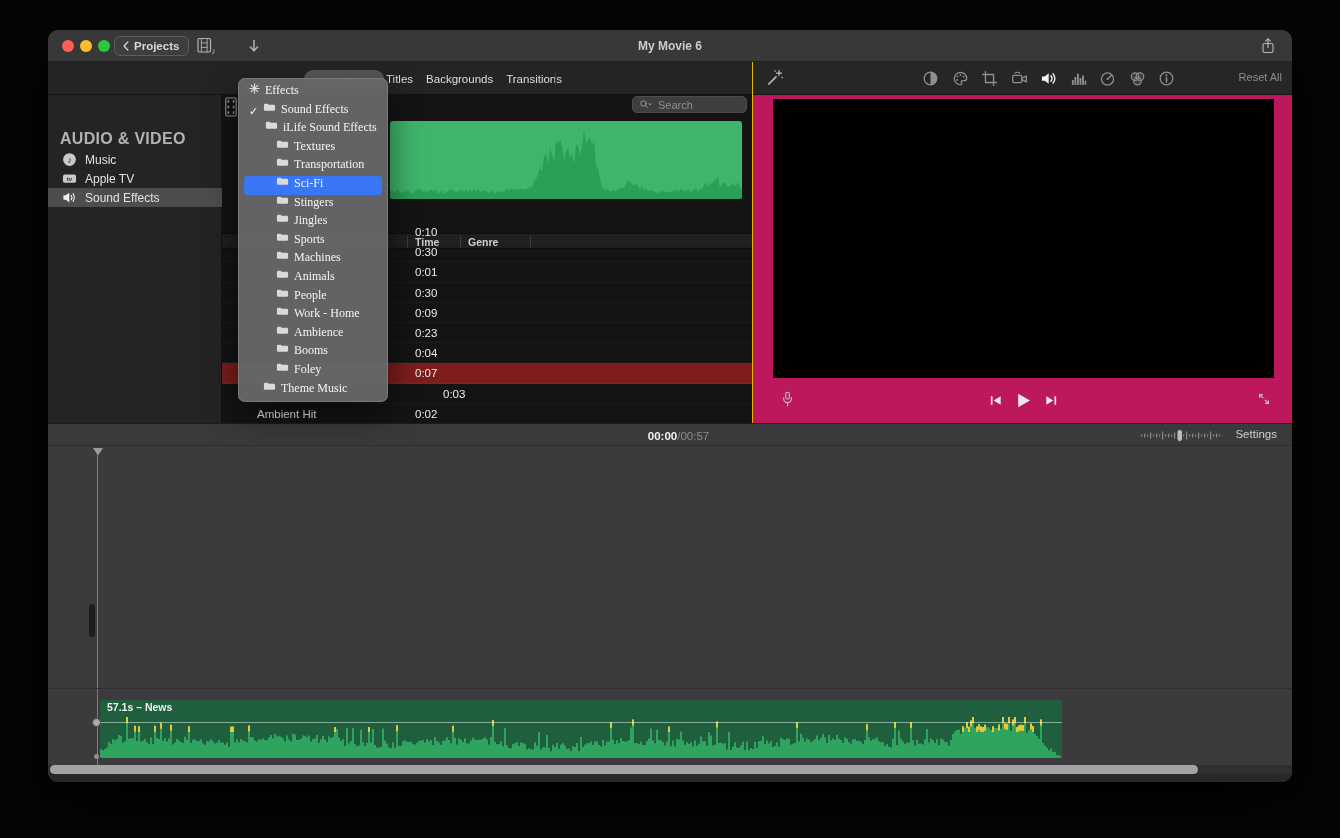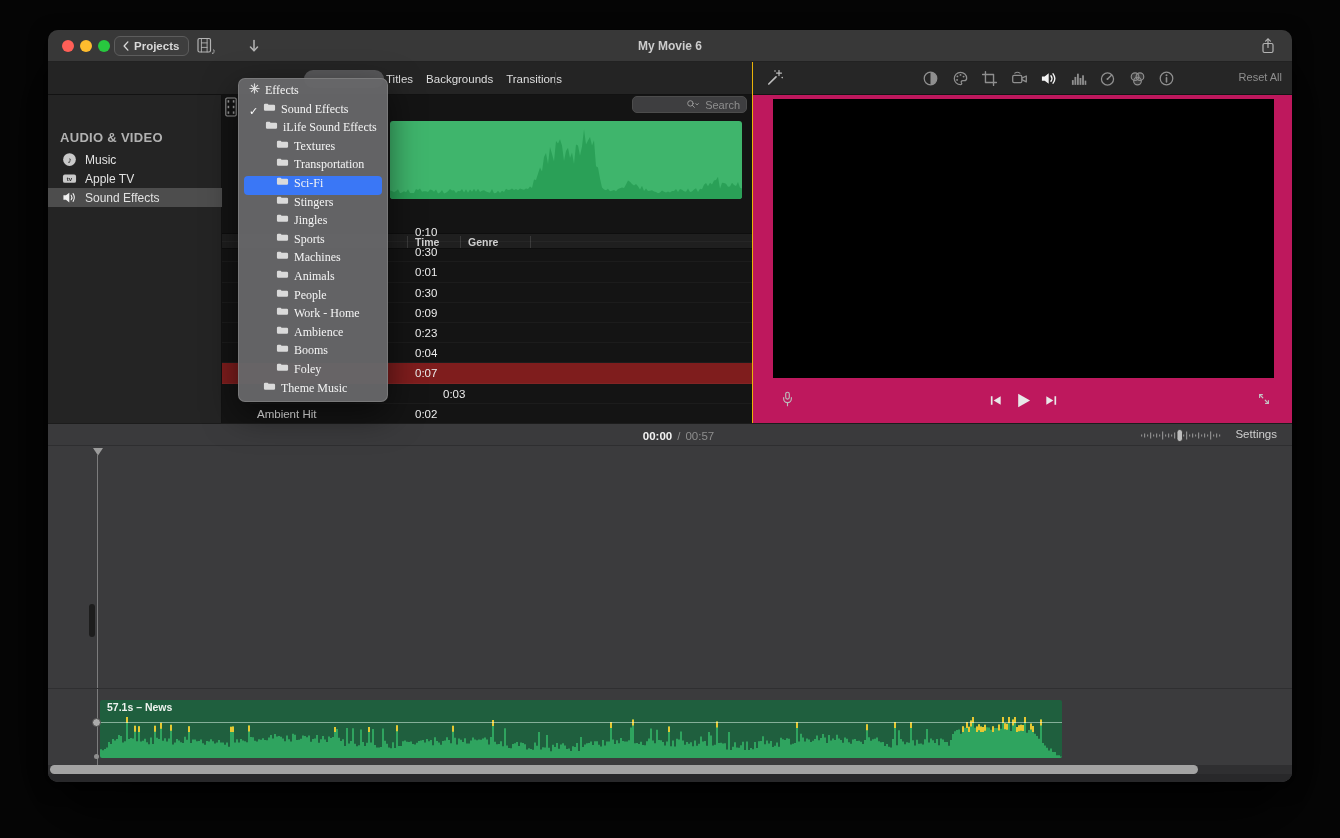--- a/index.html
+++ b/index.html
@@ -35,34 +35,34 @@
   #tab-pill { position:absolute; left:256px; top:8px; width:80px; height:18px; border-radius:9px;
     background:#58585a; }
   #browser-tabs { position:absolute; left:338px; top:0; height:33px; display:flex; gap:13px;
     align-items:center; }
   .tab { color:#dedede; font-size:11.5px; white-space:nowrap; }
   #tab-divider { position:absolute; left:507px; top:10px; width:1px; height:13px; background:#3c3c3c; }
 
   
   #sidebar { position:absolute; left:0; top:33px; width:174px; height:328px; background:#242424;
     border-right:1px solid #121212; }
-  #sb-header { position:absolute; left:12px; top:35px; font-size:13px; font-weight:700;
+  #sb-header { position:absolute; left:12px; top:35px; font-size:16px; font-weight:700;
     color:#b2b2b2; letter-spacing:.3px; }
   #sb-items { position:absolute; left:0; top:55px; width:174px; }
   .sb-item { height:19px; display:flex; align-items:center; gap:8px; padding-left:14px;
     color:#e2e2e2; font-size:12px; }
   .sb-item.sel { background:#4d4d4d; }
   .sb-item .ic { width:15px; height:15px; color:#c9c9c9; display:inline-flex; }
   .sb-item.sel .ic { color:#f0f0f0; }
 
   
   #content { position:absolute; left:174px; top:33px; width:530px; height:328px; background:#141414; }
   #searchbar { position:absolute; right:5px; top:1px; width:115px; height:17px; background:#3e3e40;
     border:1px solid #4c4c4c; border-radius:5px; display:flex; align-items:center; gap:4px;
-    padding:0 6px;justify-content:flex-end; }
+    padding:0 6px; }
   #searchbar .ph { color:#8e8e8e; font-size:11px; }
   #search-ic { width:15px; height:11px; color:#9c9c9c; display:inline-flex; }
   #clip-thumb { position:absolute; left:3px; top:2px; width:12px; height:20px; color:#9a9a9a; }
   #preview-wave { position:absolute; left:168px; top:26px; width:352px; height:78px;
     background:#3fb56c; border-radius:3px; overflow:hidden; }
   #thead { position:absolute; left:0; top:111px; width:530px; height:16px; background:#1f1f1f;
     border-top:1px solid #0e0e0e; border-bottom:1px solid #0e0e0e;margin-top:27px; }
   .th { position:absolute; top:0; height:16px; line-height:16px; font-size:10.5px; font-weight:700;
     color:#cfcfcf; }
   .th-div { position:absolute; top:2px; width:1px; height:12px; background:#3a3a3a; }
@@ -84,21 +84,21 @@
   #screen { position:absolute; left:20px; top:37px; width:501px; height:279px; background:#000; }
   #controls { position:absolute; left:0; top:316px; width:540px; height:45px; }
   #mic { position:absolute; left:27px; top:12px; width:15px; height:19px; color:#bdbdbd; }
   #transport { position:absolute; left:0; right:0; top:14px; display:flex; justify-content:center;
     align-items:center; gap:13px; color:#e8e8e8; }
   #fullscreen { position:absolute; right:22px; top:14px; width:14px; height:14px; color:#c4c4c4; }
 
   
   #tl-toolbar { position:absolute; left:0; top:393px; width:1244px; height:23px; background:#3a3a3c;
     border-top:1px solid #1c1c1c; border-bottom:1px solid #2e2e30; }
-  #timecode { position:absolute; left:17px; right:0; top:0; height:23px; display:flex; gap:5px;
+  #timecode { position:absolute; left:17px; right:0; top:0; height:23px; display:flex; 
     justify-content:center; align-items:center; font-size:11.5px; }
   #tc-cur { color:#f2f2f2; font-weight:700; }
   #tc-sep, #tc-tot { color:#8d8d8d; }
   #zoom-slider { position:absolute; right:70px; top:5px; width:82px; height:13px; }
   #settings { position:absolute; right:15px; top:4px; font-size:11.5px; color:#cfcfcf; }
 
   
   #timeline { position:absolute; left:0; top:416px; width:1244px; height:336px; background:#3b3b3d; }
   #playhead-tri { position:absolute; left:44px; top:1px; width:12px; height:9px; color:#9c9c9c; }
   #playhead-line { position:absolute; left:49px; top:9px; width:1px; height:318px;

